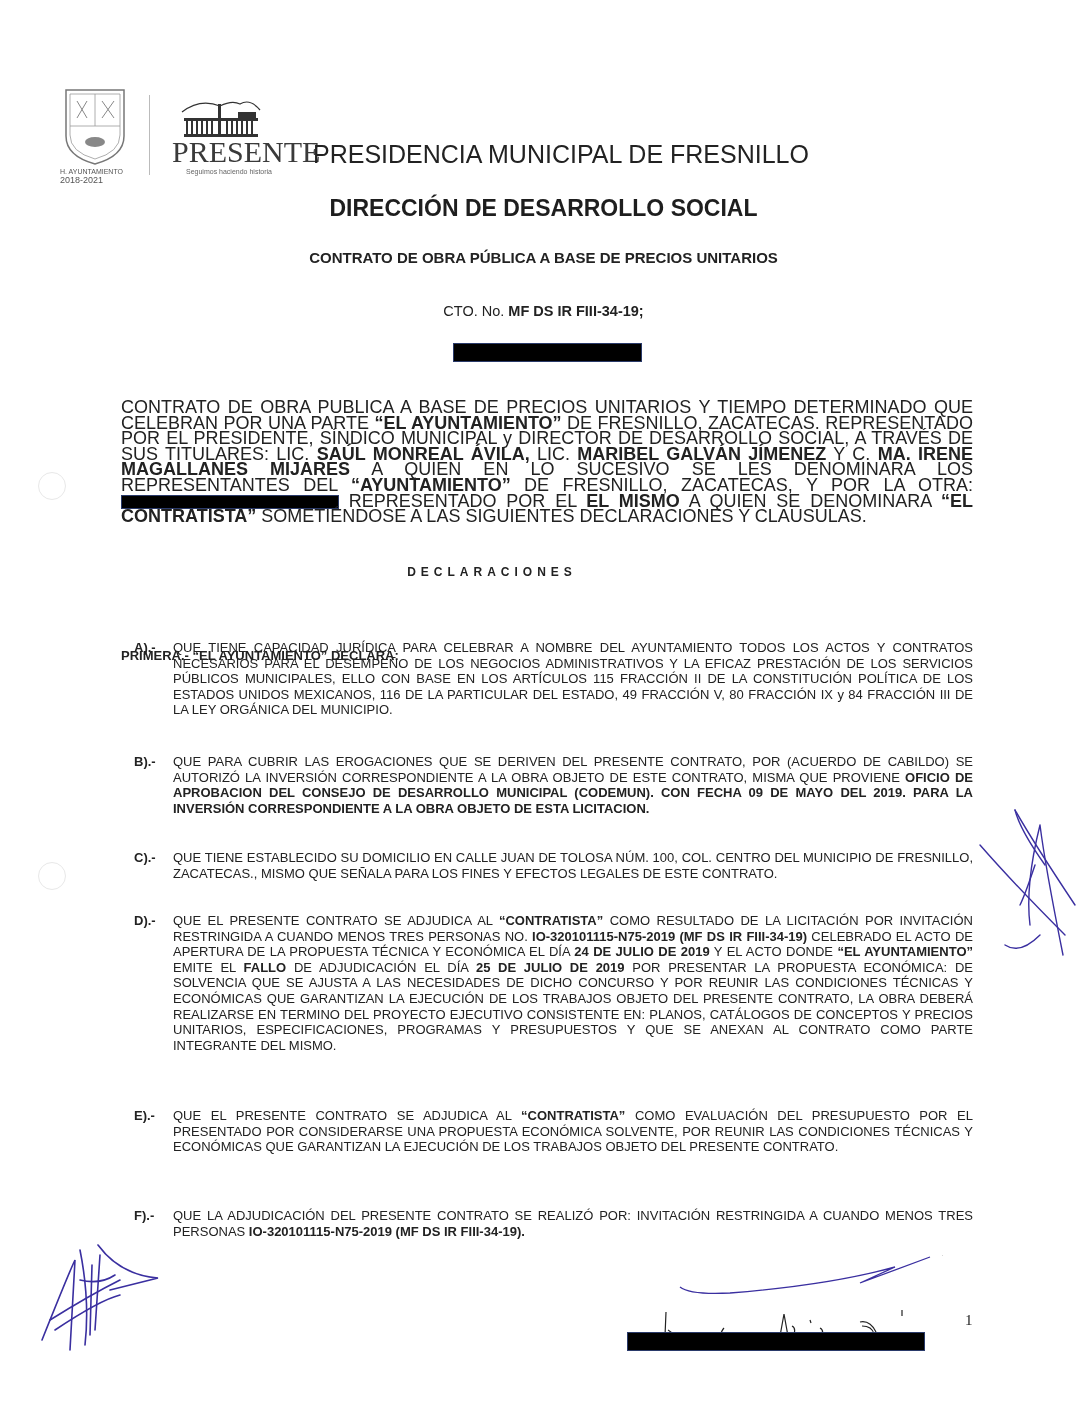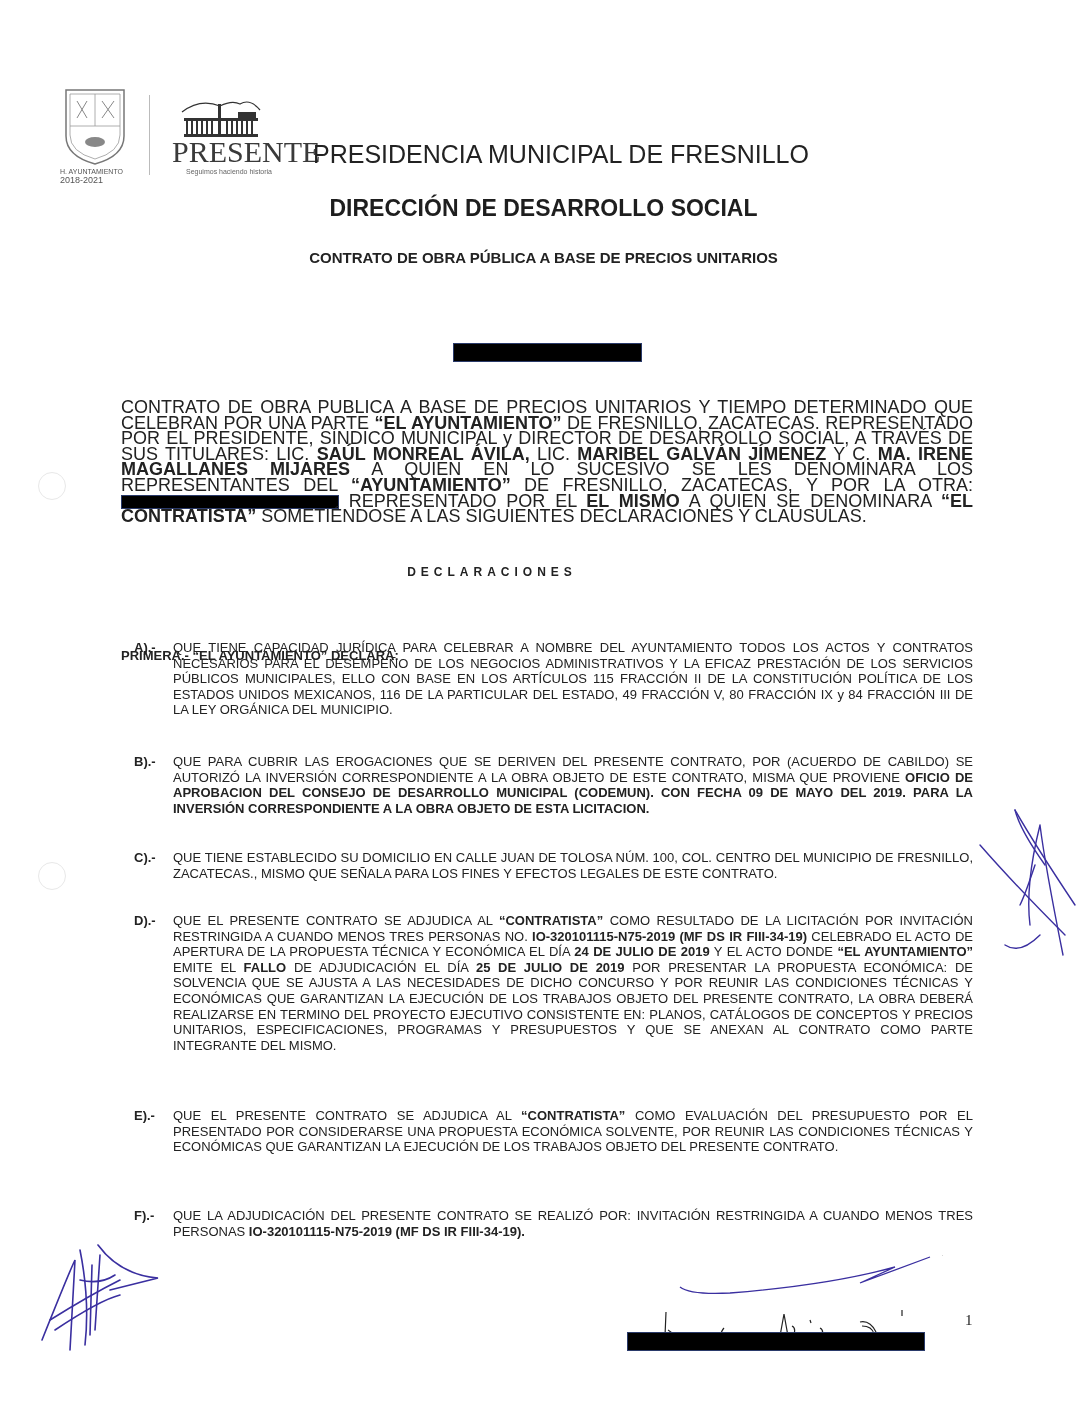--- a/index.html
+++ b/index.html
@@ -75,20 +75,21 @@
     </g>
   </svg>
 </div>
 <div class="abs logo-word">PRESENTE</div>
 <div class="abs logo-tag">Seguimos haciendo historia</div>
 <div class="abs presidencia">PRESIDENCIA MUNICIPAL DE FRESNILLO</div>
 
 <div class="abs h-direccion">DIRECCIÓN DE DESARROLLO SOCIAL</div>
 <div class="abs h-contrato">CONTRATO DE OBRA PÚBLICA A BASE DE PRECIOS UNITARIOS</div>
 <div class="abs cto">
+  <div><span>CTO. No. </span><span class="b">MF DS IR FIII-34-19;</span></div>
 </div>
 <div class="abs redact redact1"></div>
 
 <div class="abs para intro">
   <span>CONTRATO DE OBRA PUBLICA A BASE DE PRECIOS UNITARIOS Y TIEMPO DETERMINADO QUE CELEBRAN POR UNA PARTE </span><span class="b">“EL AYUNTAMIENTO”</span><span> DE FRESNILLO, ZACATECAS. REPRESENTADO POR EL PRESIDENTE, SÍNDICO MUNICIPAL y DIRECTOR DE DESARROLLO SOCIAL,  A TRAVÉS DE SUS TITULARES: LIC. </span><span class="b">SAÚL MONREAL ÁVILA,</span><span>  LIC. </span><span class="b">MARIBEL GALVÁN JÍMENEZ</span><span> Y C. </span><span class="b">MA. IRENE MAGALLANES MIJARES</span><span> A QUIEN EN LO SUCESIVO SE LES DENOMINARA LOS REPRESENTANTES DEL </span><span class="b">“AYUNTAMIENTO”</span><span> DE FRESNILLO, ZACATECAS, Y POR LA OTRA: </span><span class="inline-redact"></span><span> REPRESENTADO POR EL </span><span class="b">EL MISMO</span><span> A  QUIEN SE DENOMINARA </span><span class="b">“EL CONTRATISTA”</span><span> SOMETIÉNDOSE A LAS  SIGUIENTES DECLARACIONES Y CLAUSULAS.</span>
 </div>
 
 <div class="abs declaraciones">DECLARACIONES</div>
 <div class="abs primera">PRIMERA.- “EL AYUNTAMIENTO” DECLARA:</div>
 

